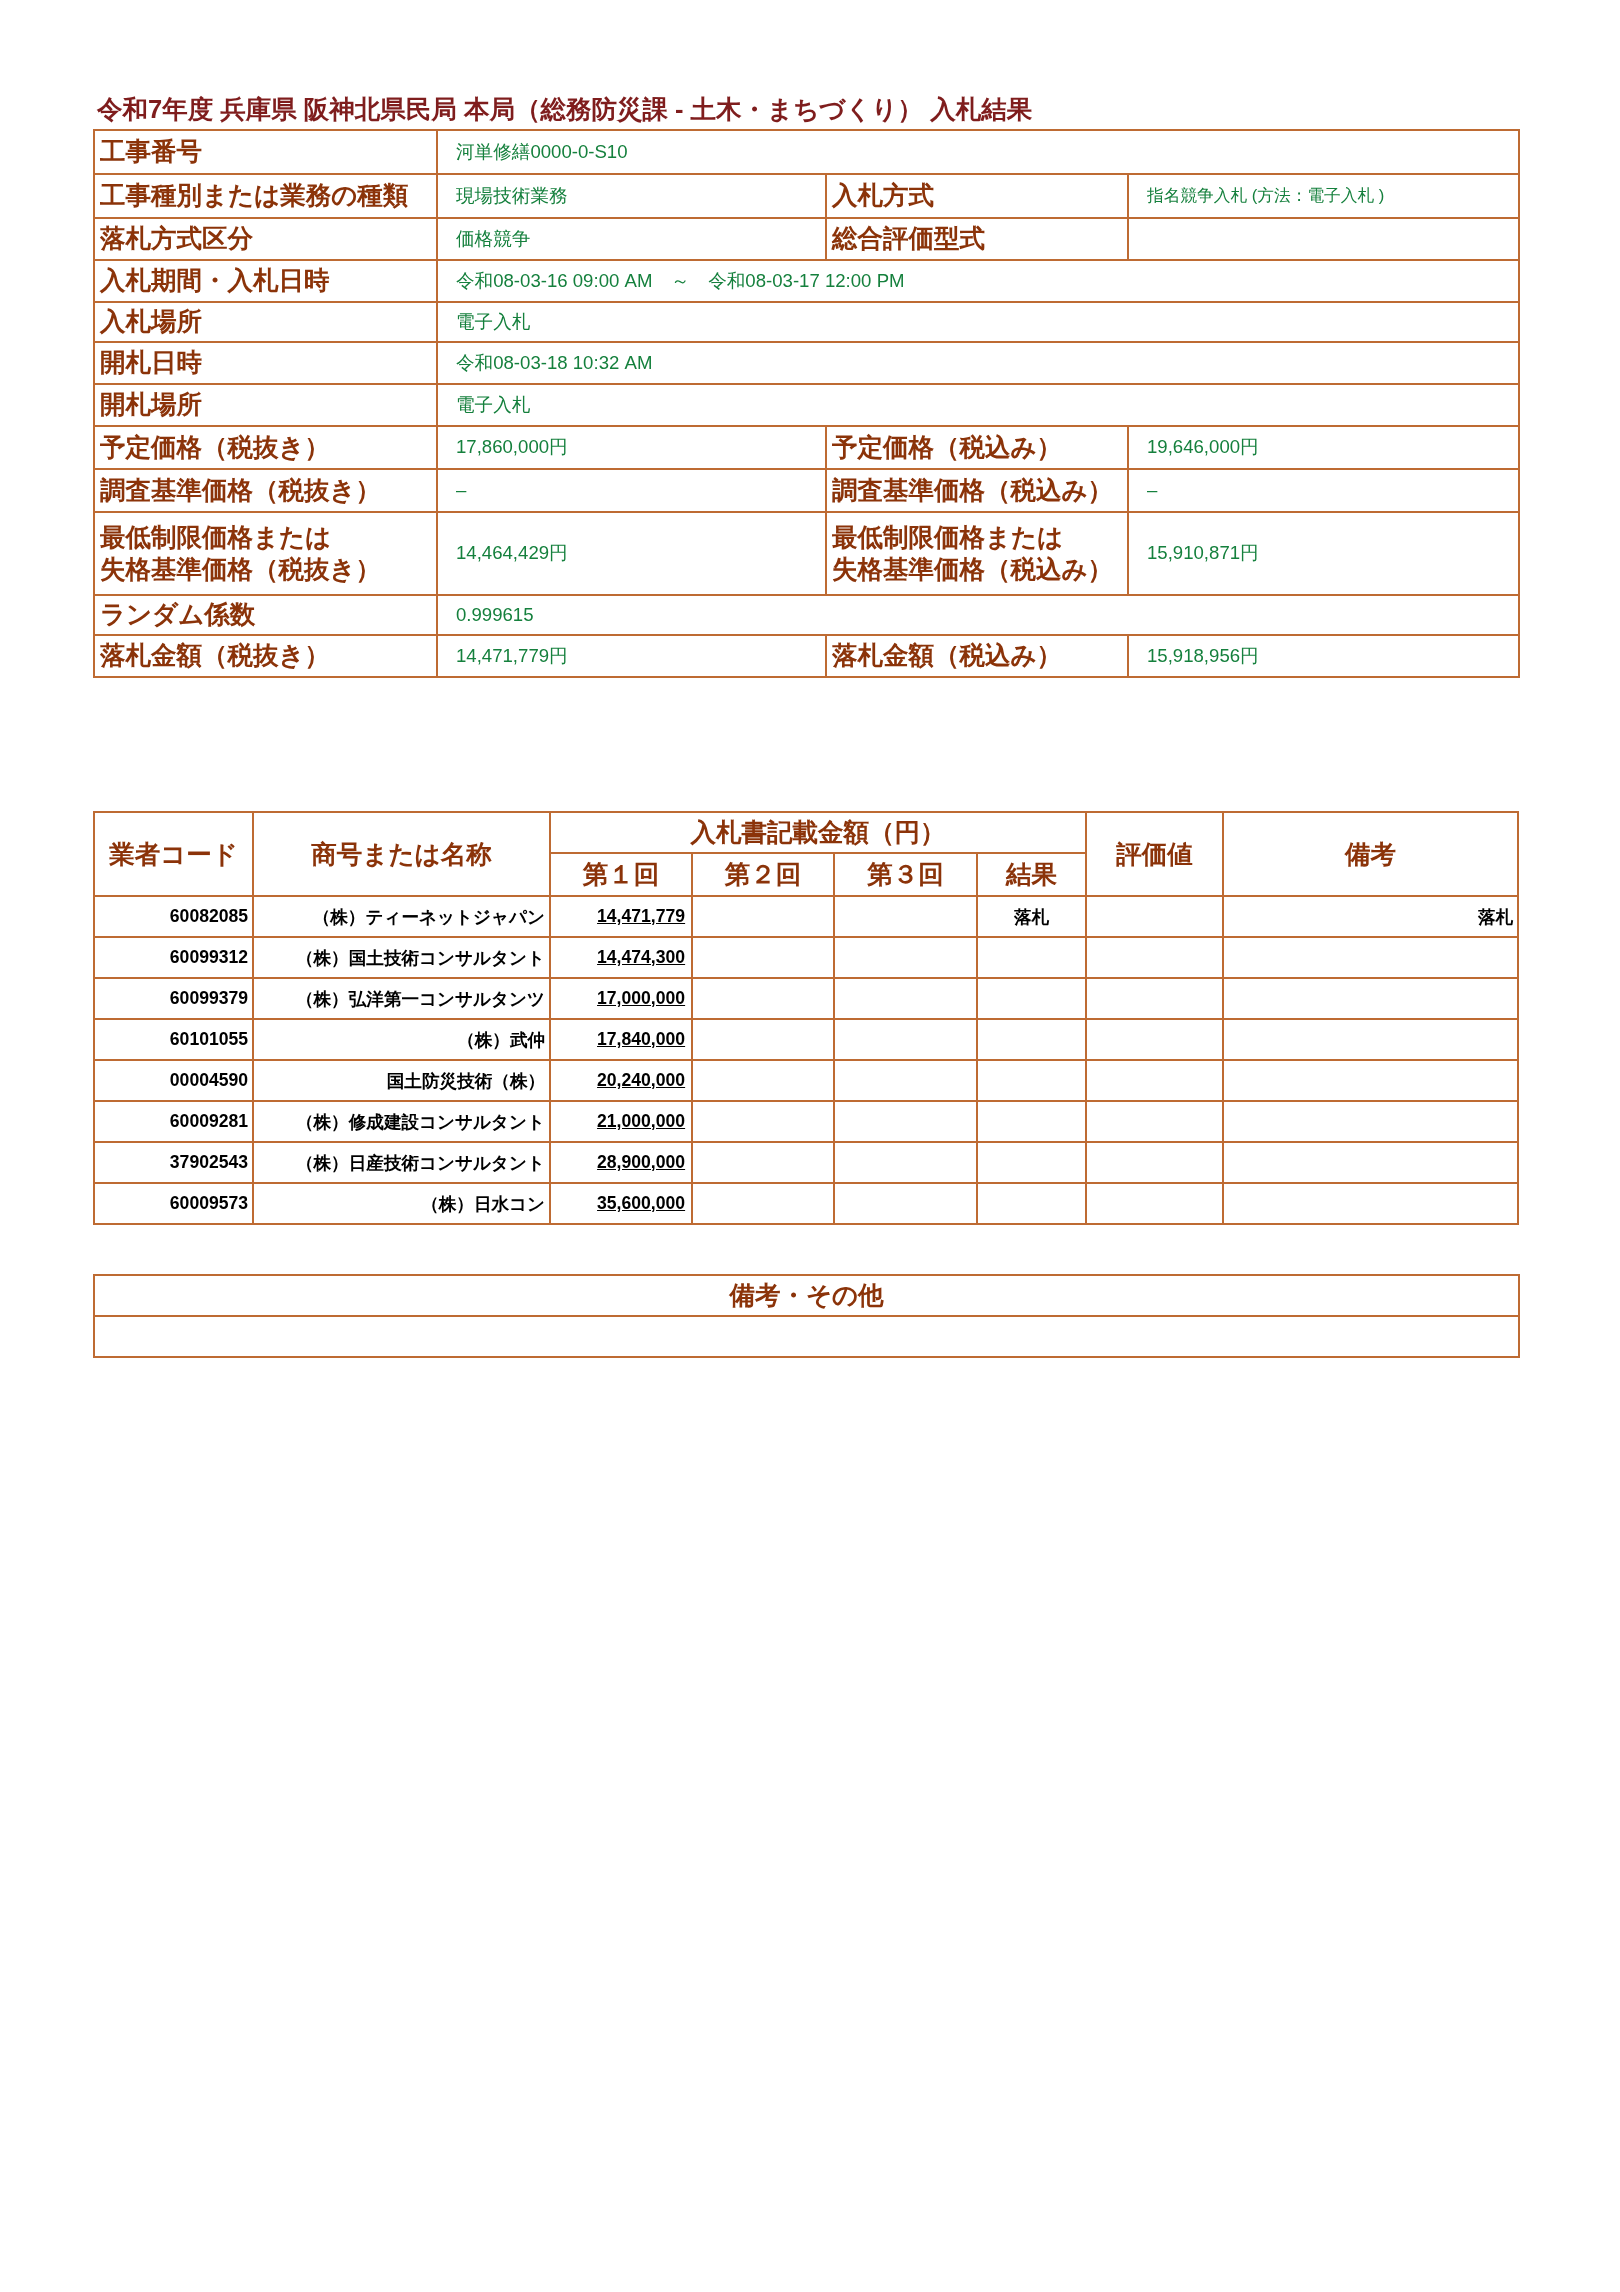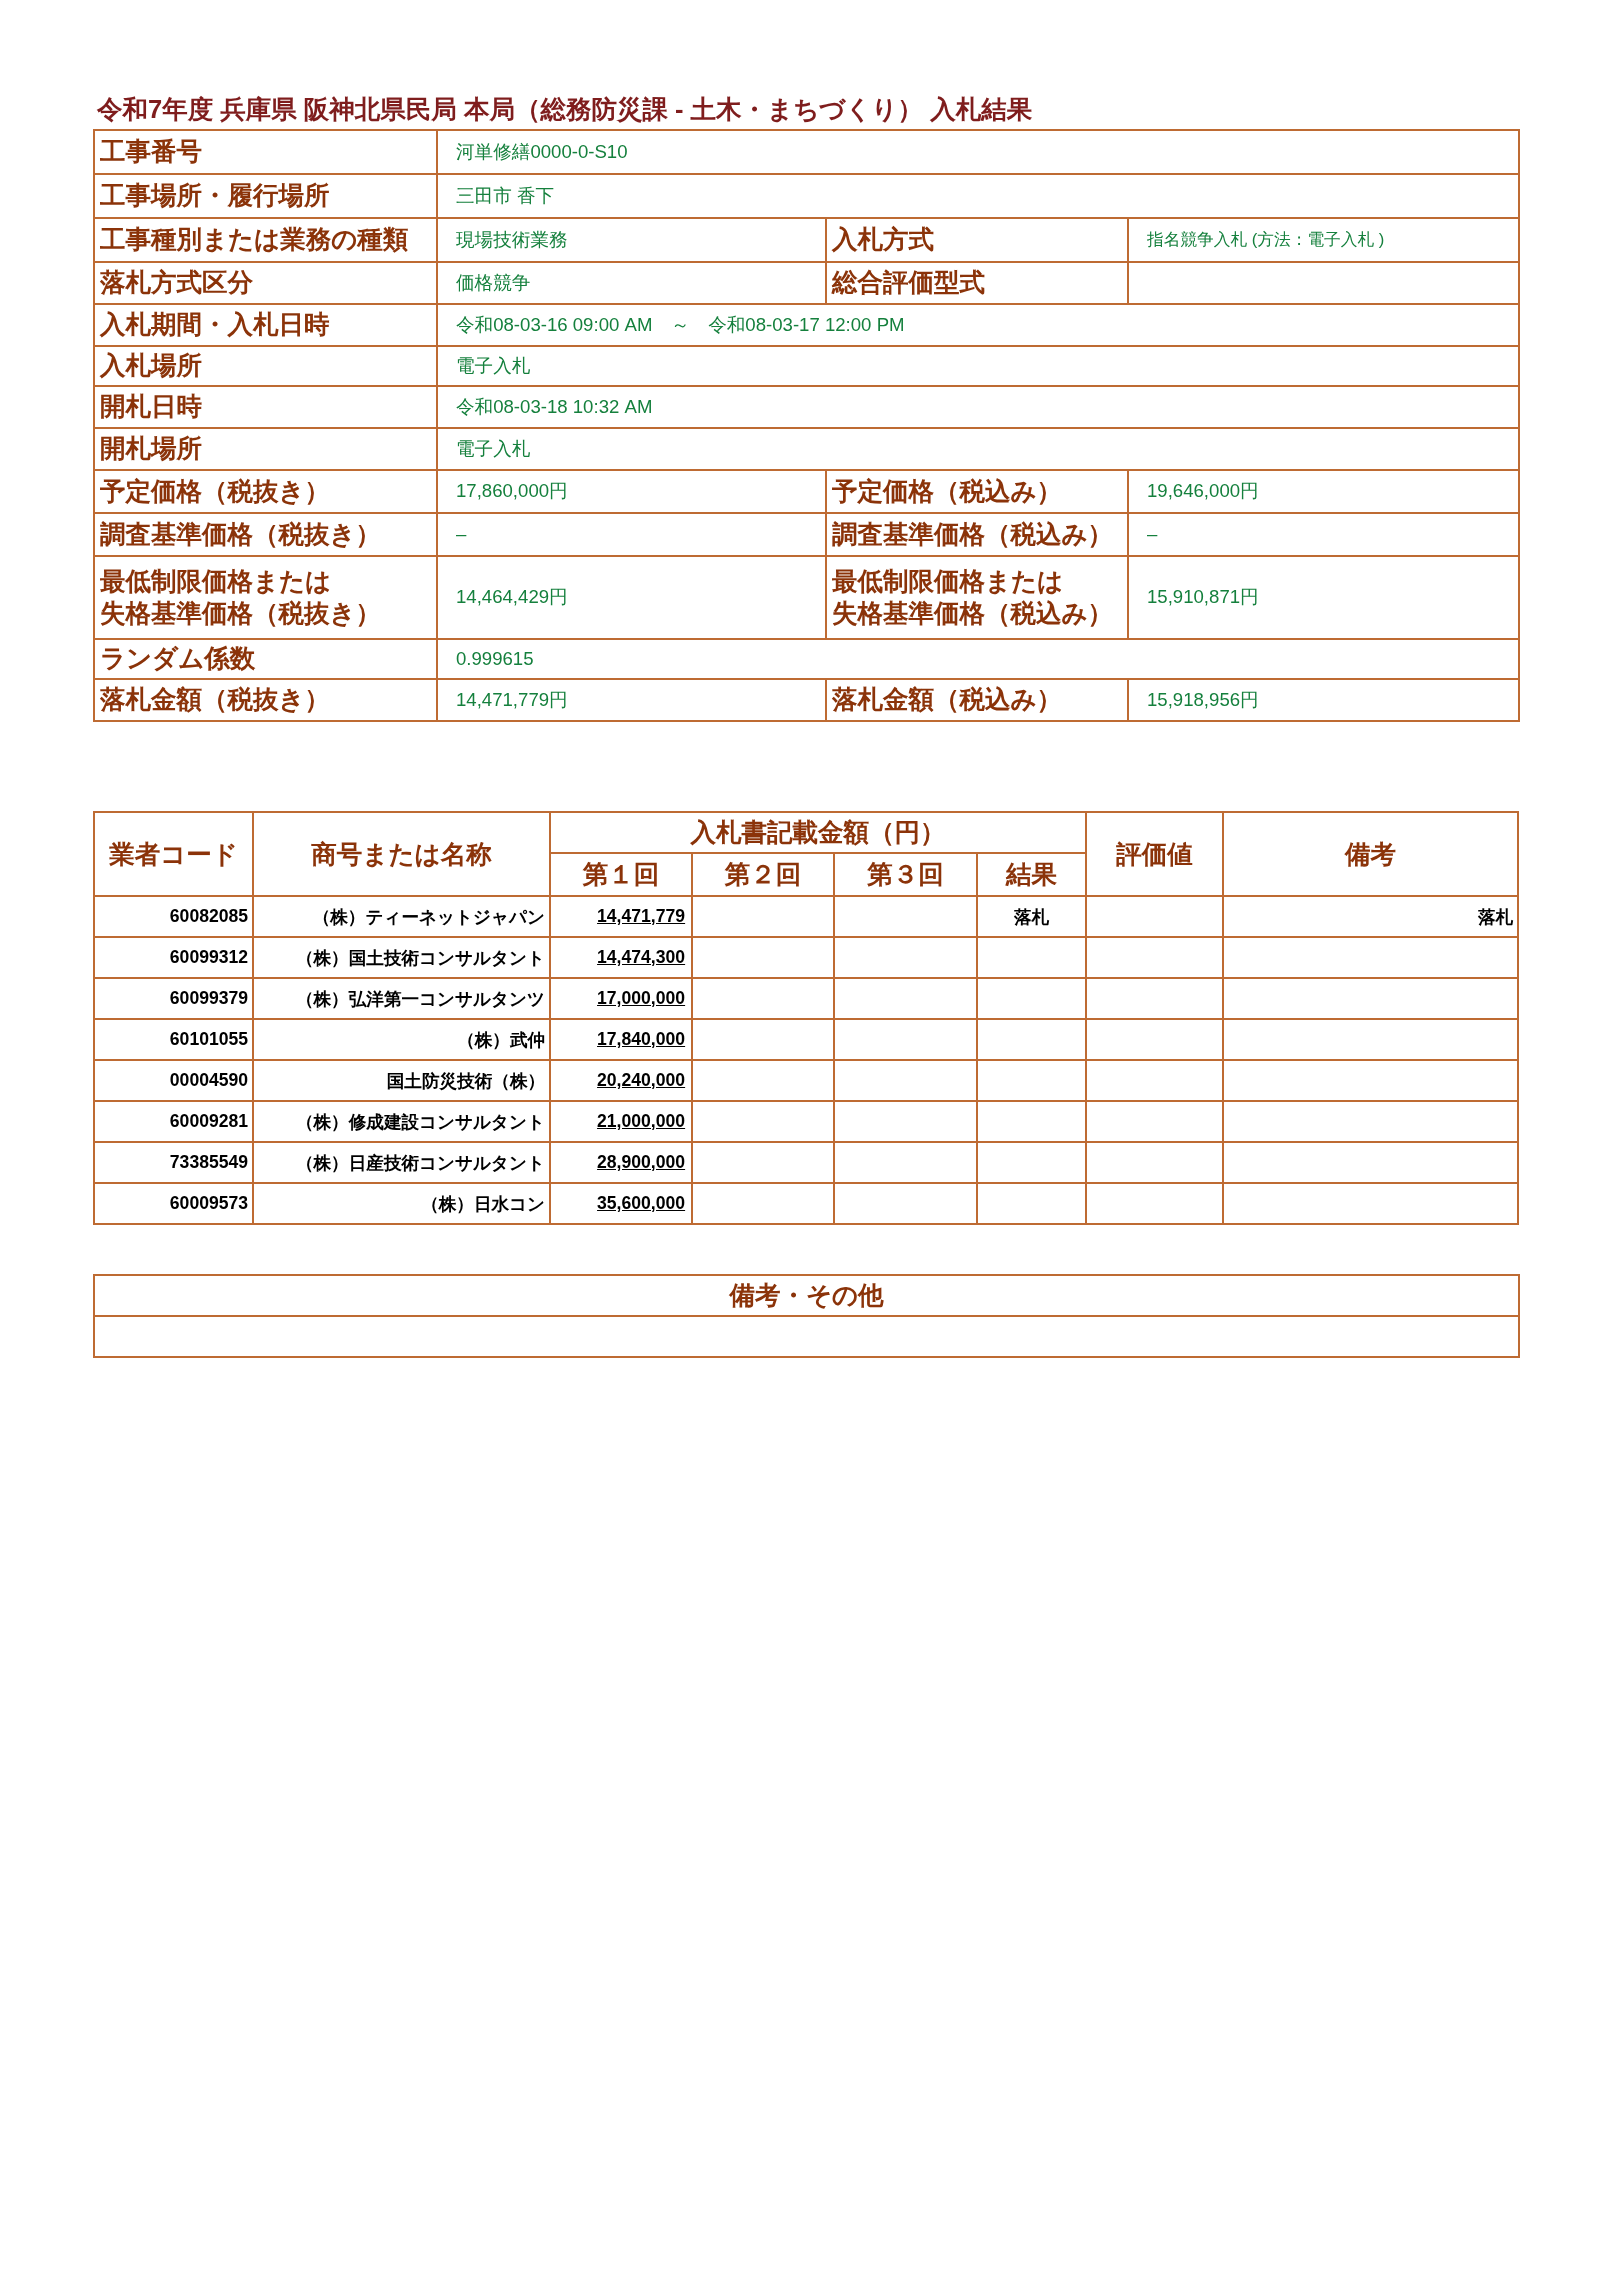--- a/index.html
+++ b/index.html
@@ -31,24 +31,20 @@
       <col style="width:389px">
       <col style="width:302px">
       <col style="width:391px">
     </colgroup>
   <tbody>
       <tr style="height:44px">
     <td class="lbl">工事番号</td>
     <td class="val" colspan="3">河単修繕0000-0-S10</td>
   </tr>
   <tr style="height:44px">
-    <td class="lbl">工事場所・履行場所</td>
-    <td class="val" colspan="3">三田市 香下</td>
-  </tr>
-  <tr style="height:44px">
     <td class="lbl">工事種別または業務の種類</td>
     <td class="val">現場技術業務</td>
     <td class="lbl">入札方式</td>
     <td class="val" style="font-size:16.7px">指名競争入札 (方法：電子入札 )</td>
   </tr>
   <tr style="height:42px">
     <td class="lbl">落札方式区分</td>
     <td class="val">価格競争</td>
     <td class="lbl">総合評価型式</td>
     <td class="val"></td>
@@ -181,21 +177,21 @@
     <td class="cell c-left">60009281</td>
     <td class="cell c-left">（株）修成建設コンサルタント</td>
     <td class="cell c-right">21,000,000</td>
     <td class="cell"></td>
     <td class="cell"></td>
     <td class="cell c-center"></td>
     <td class="cell"></td>
     <td class="cell c-left"></td>
   </tr>
   <tr style="height:41px">
-    <td class="cell c-left">73385549</td>
+    <td class="cell c-left">37902543</td>
     <td class="cell c-left">（株）日産技術コンサルタント</td>
     <td class="cell c-right">28,900,000</td>
     <td class="cell"></td>
     <td class="cell"></td>
     <td class="cell c-center"></td>
     <td class="cell"></td>
     <td class="cell c-left"></td>
   </tr>
   <tr style="height:41px">
     <td class="cell c-left">60009573</td>

